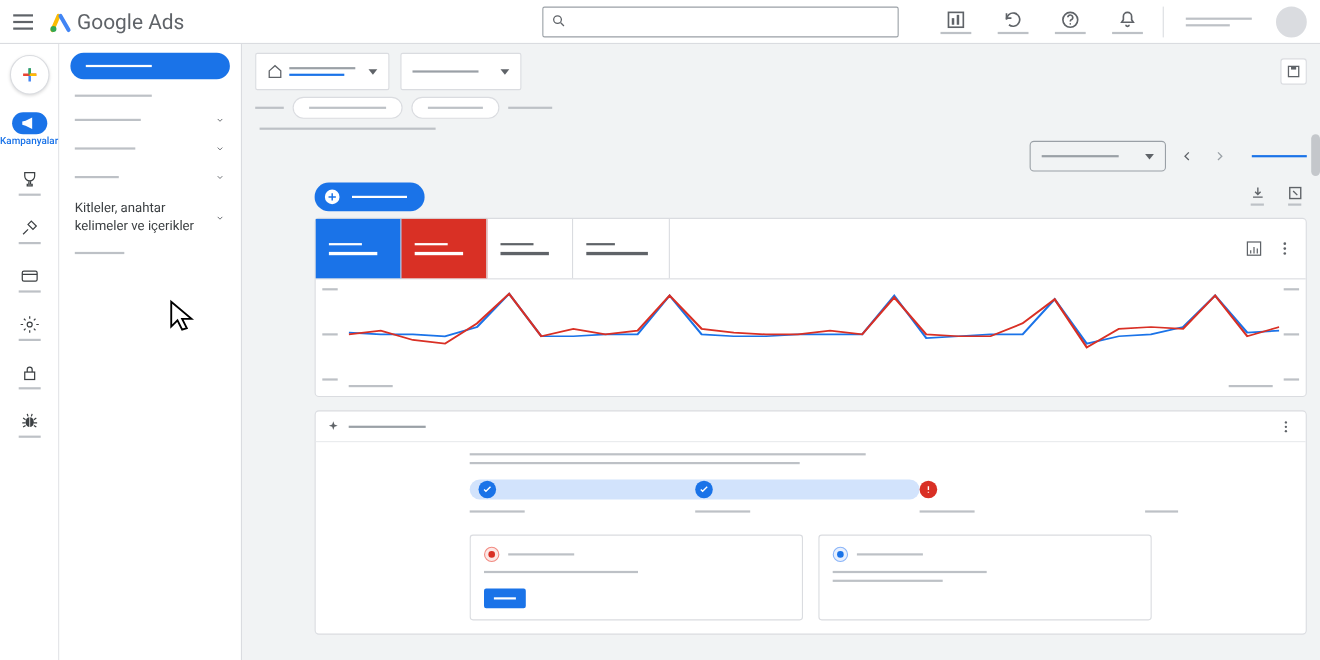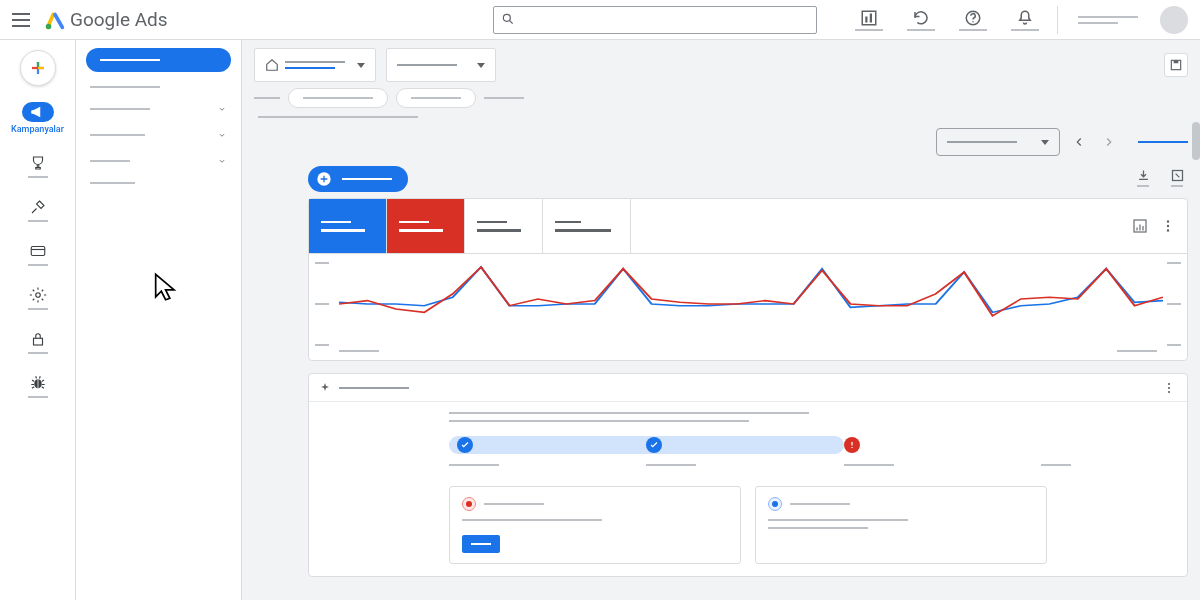--- a/index.html
+++ b/index.html
@@ -22,21 +22,21 @@
 .sep { width: 1px; height: 28px; background: #dadce0; }
 .account { display: flex; flex-direction: column; gap: 4px; margin-left: 8px; }
 .account .line { height: 2px; background: #bdc1c6; width: 60px; }
 .account .line.short { width: 40px; }
 .avatar { width: 28px; height: 28px; border-radius: 50%; background: #dadce0; margin-left: 10px; }
 
 
 .body-wrap { display: flex; height: 560px; }
 
 
-.rail { width: 76px; border-right: 1px solid #dadce0; display: flex; flex-direction: column; align-items: center; padding-top: 10px; gap: 12px; background: #fff; }
+.rail { width: 54px; border-right: 1px solid #dadce0; display: flex; flex-direction: column; align-items: center; padding-top: 10px; gap: 12px; background: #fff; }
 .rail-btn { width: 32px; height: 32px; border-radius: 50%; display: flex; align-items: center; justify-content: center; cursor: pointer; }
 .rail-create { background: #fff; border: 1px solid #dadce0; width: 36px; height: 36px; box-shadow: 0 1px 3px rgba(0,0,0,.15); }
 .rail-item { display: flex; flex-direction: column; align-items: center; gap: 2px; cursor: pointer; padding: 4px 0; width: 100%; }
 .rail-item.active .rail-pill { background: #1a73e8; }
 .rail-pill { width: 32px; height: 20px; border-radius: 10px; display: flex; align-items: center; justify-content: center; }
 .rail-pill svg { width: 14px; height: 14px; }
 .rail-label { font-size: 9px; color: #1a73e8; font-weight: 500; }
 .rail-item svg { width: 18px; height: 18px; }
 .rail-underline { width: 20px; height: 2px; background: #bdc1c6; margin-top: 2px; }
 
@@ -278,20 +278,26 @@
           <path d="M7 10l5 5 5-5" fill="none" stroke="#5f6368" stroke-width="2"></path>
         </svg>
       </div>
     <div class="side-item">
         <div class="txt" style="width:40px"></div>
         <svg class="chev" viewBox="0 0 24 24">
           <path d="M7 10l5 5 5-5" fill="none" stroke="#5f6368" stroke-width="2"></path>
         </svg>
       </div>
     <div class="side-item">
+        <div class="side-real">Kitleler, anahtar kelimeler ve içerikler</div>
+        <svg class="chev" viewBox="0 0 24 24">
+          <path d="M7 10l5 5 5-5" fill="none" stroke="#5f6368" stroke-width="2"></path>
+        </svg>
+      </div>
+    <div class="side-item">
         <div class="txt" style="width:45px"></div>
       </div>
   </div>
 
   <div class="main">
 
     <div class="toprow">
       <div class="dd">
         <div style="display:flex;align-items:center;gap:6px">
           <svg width="14" height="14" viewBox="0 0 24 24">

